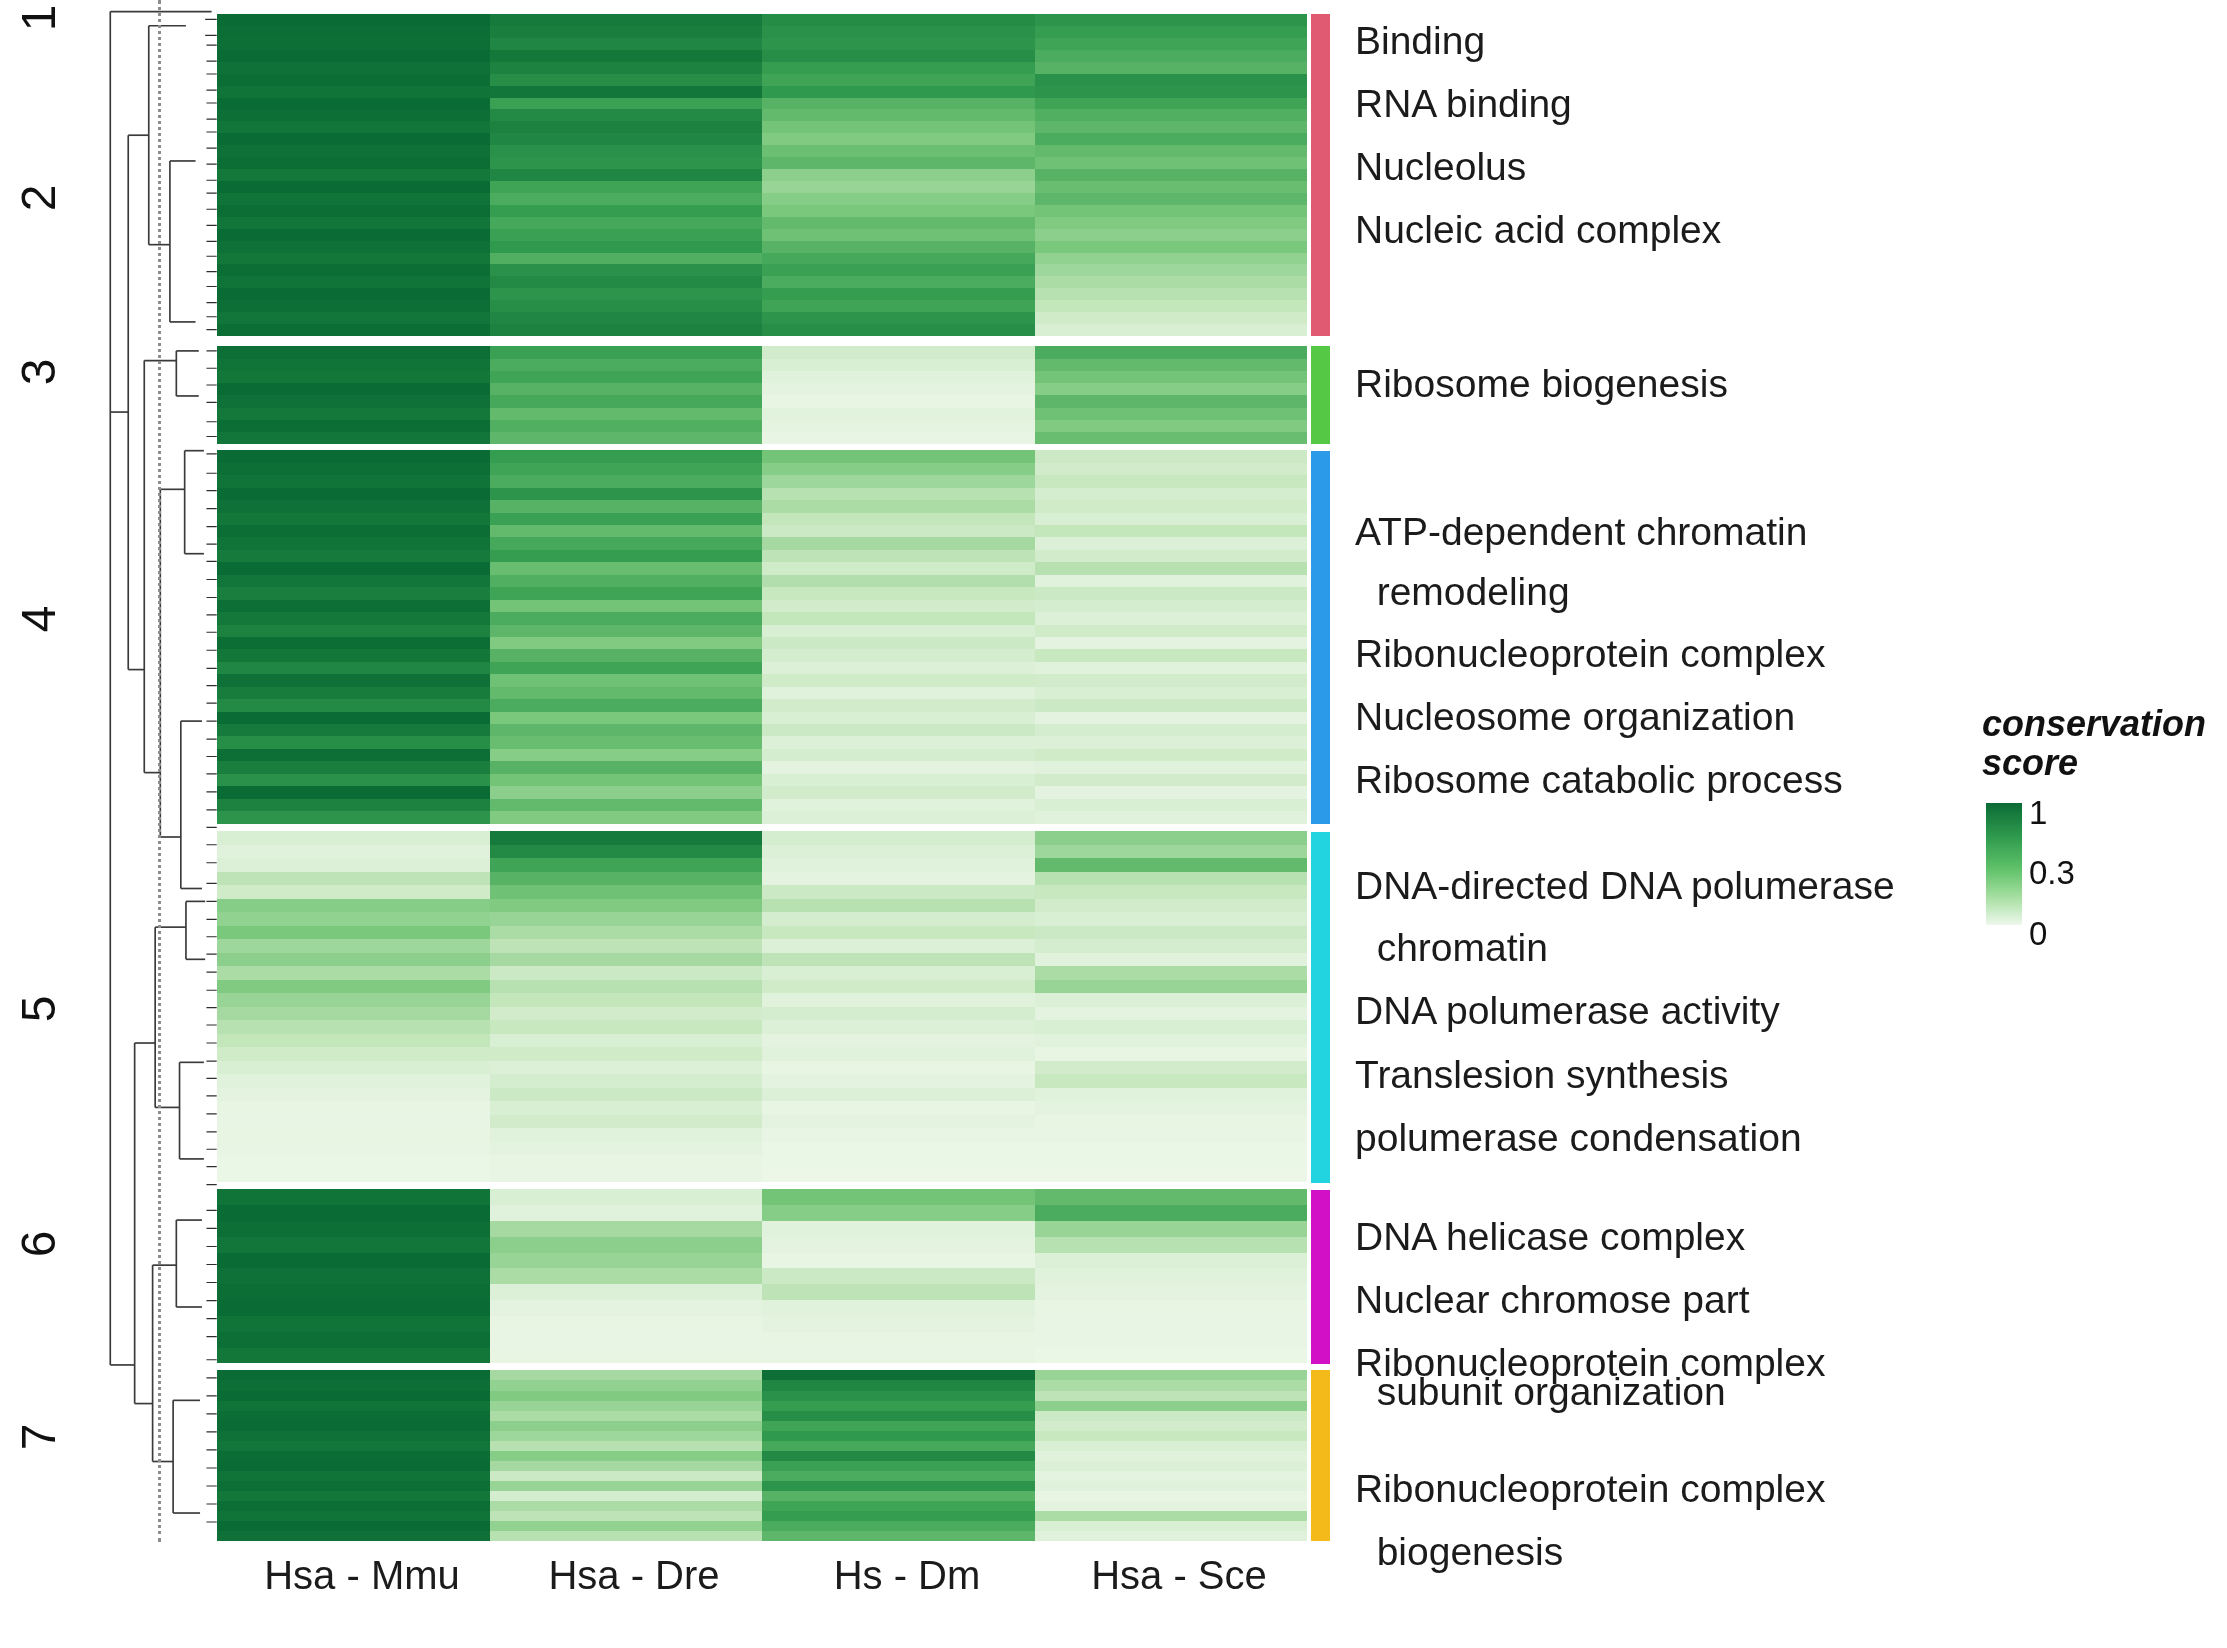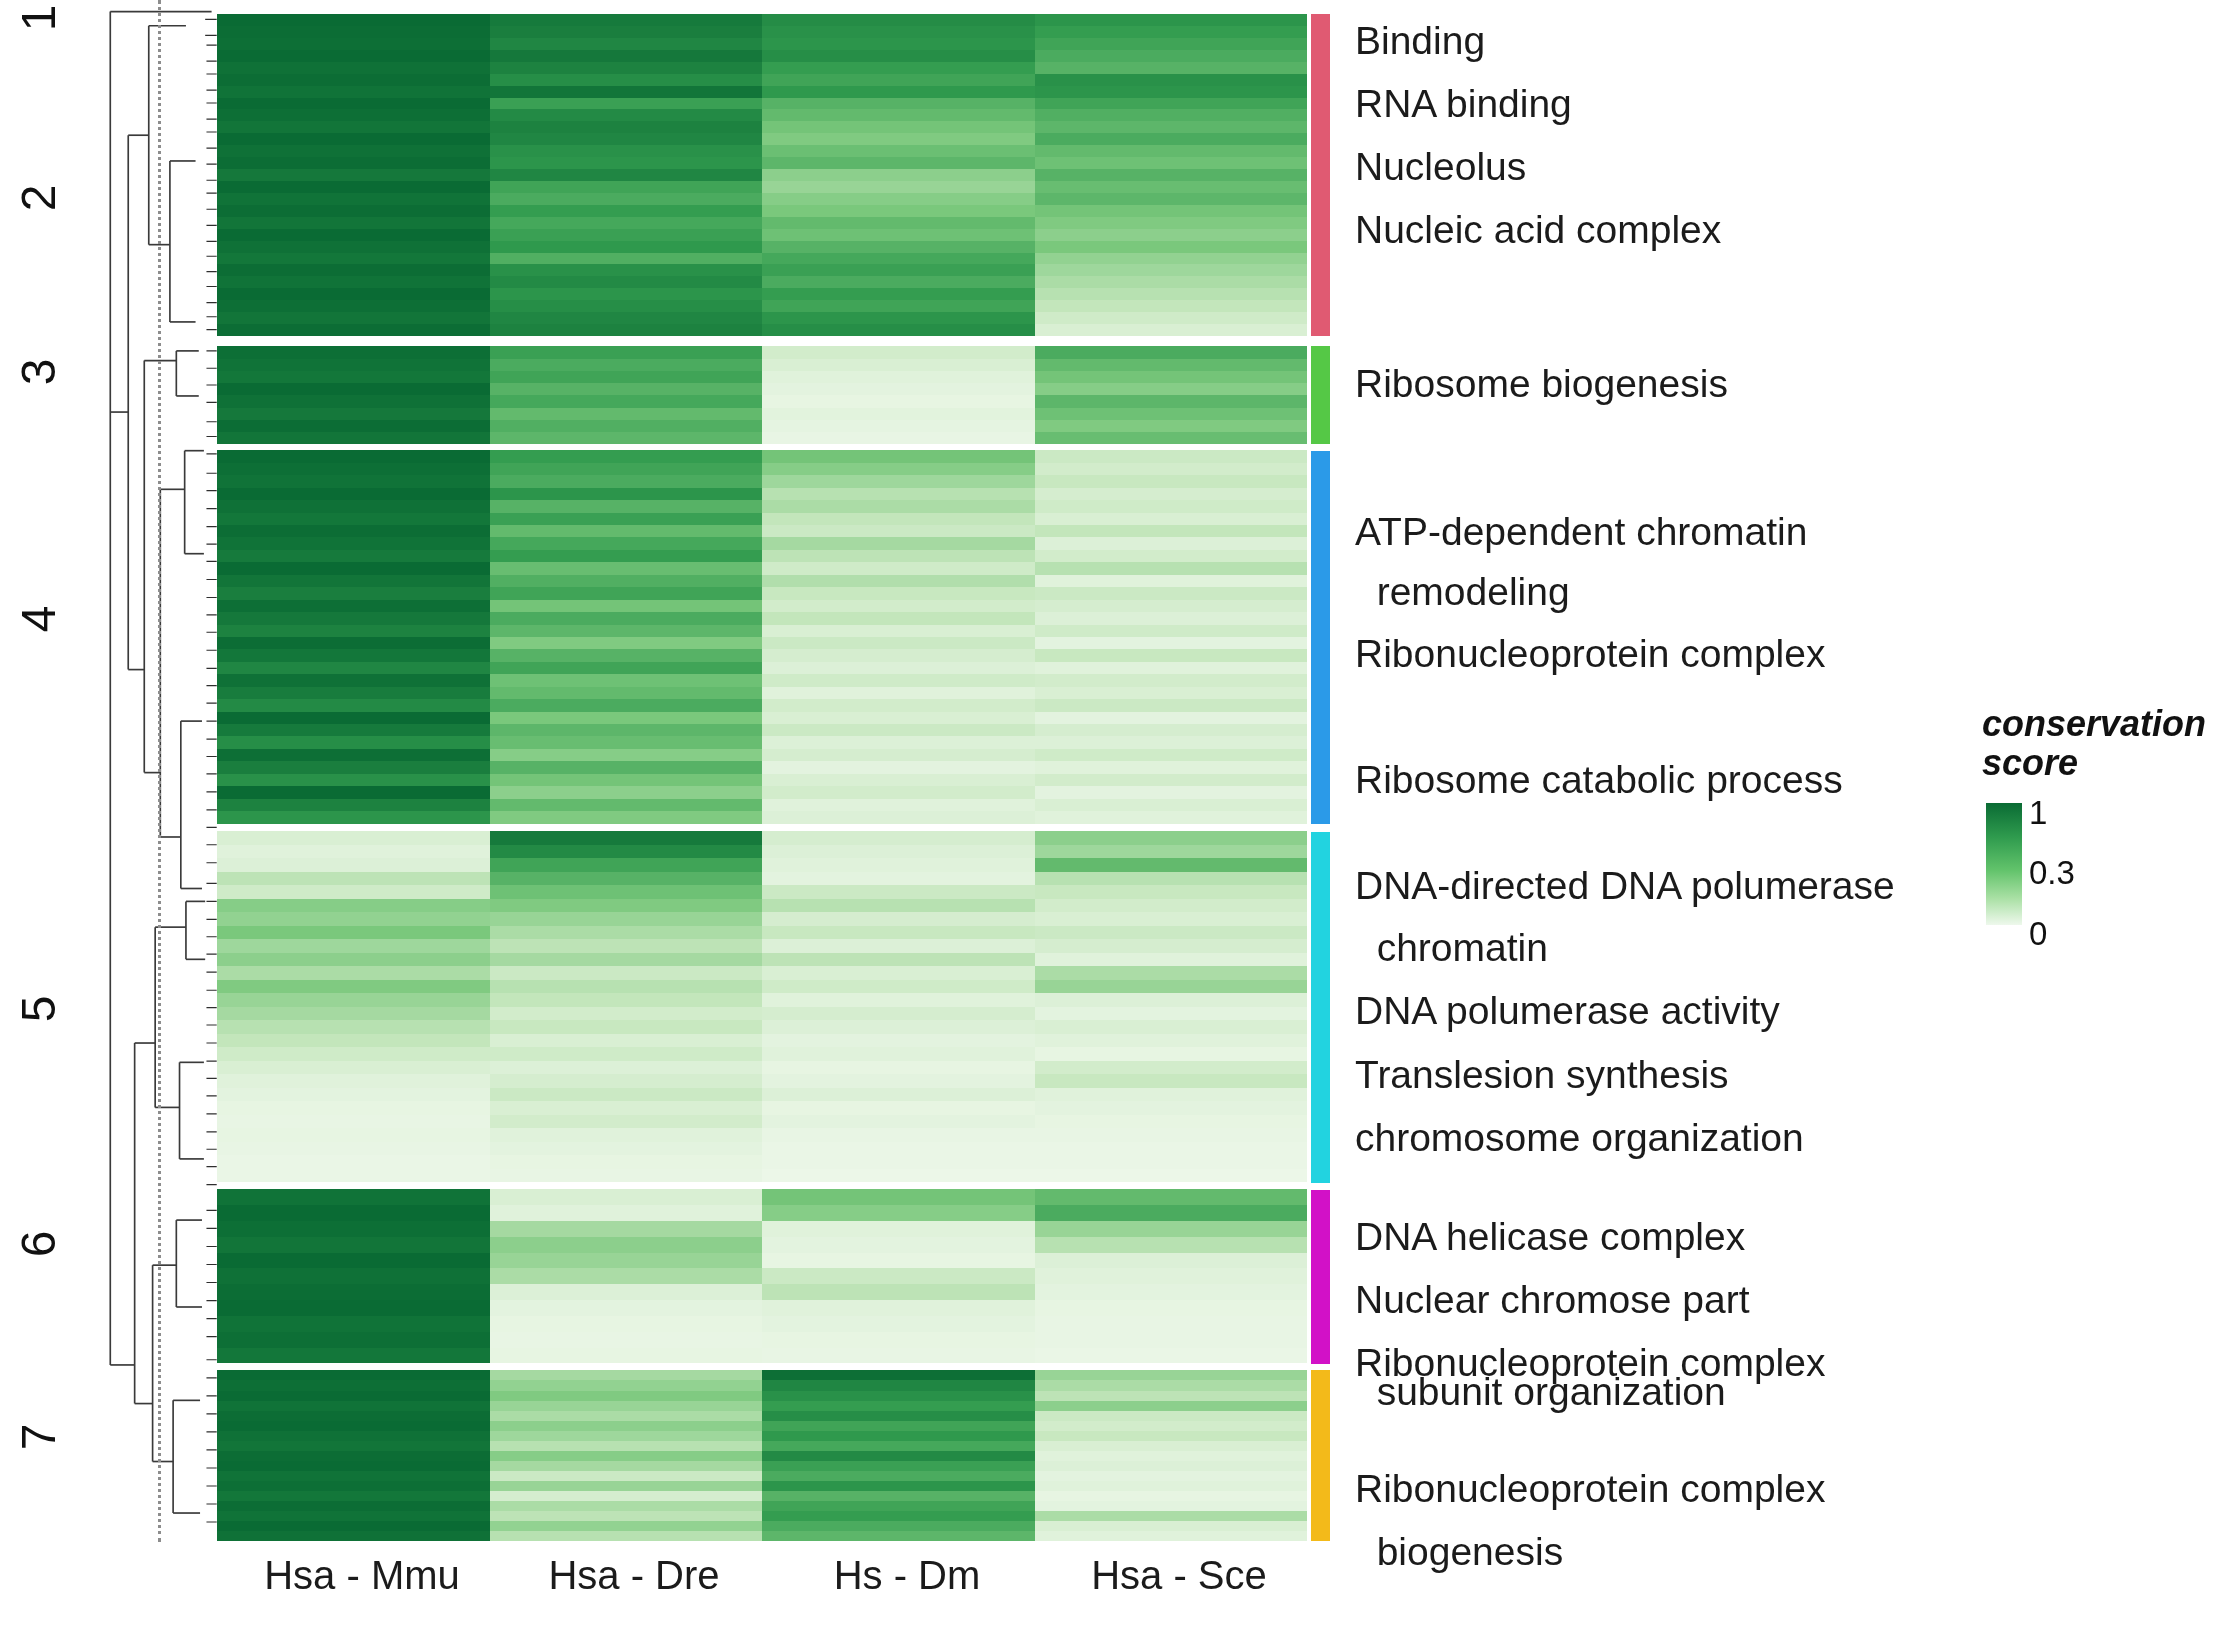--- a/index.html
+++ b/index.html
@@ -902,27 +902,28 @@
   <div class="term" style="top:20.6px;">Binding</div>
   <div class="term" style="top:84px;">RNA binding</div>
   <div class="term" style="top:147px;">Nucleolus</div>
   <div class="term" style="top:210px;">Nucleic acid complex</div>
 
   <div class="term" style="top:364px;">Ribosome biogenesis</div>
 
   <div class="term" style="top:512px;">ATP-dependent chromatin</div>
   <div class="term" style="top:572px;">  remodeling</div>
   <div class="term" style="top:634px;">Ribonucleoprotein complex</div>
+  <div class="term" style="top:697px;">Nucleosome organization</div>
   <div class="term" style="top:760px;">Ribosome catabolic process</div>
 
   <div class="term" style="top:866px;">DNA-directed DNA polumerase</div>
   <div class="term" style="top:928px;">  chromatin</div>
   <div class="term" style="top:991px;">DNA polumerase activity</div>
   <div class="term" style="top:1055px;">Translesion synthesis</div>
-  <div class="term" style="top:1118px;">chromosome organization</div>
+  <div class="term" style="top:1118px;">polumerase condensation</div>
 
   <div class="term" style="top:1217px;">DNA helicase complex</div>
   <div class="term" style="top:1280px;">Nuclear chromose part</div>
 
   <div class="term" style="top:1343px;">Ribonucleoprotein complex</div>
   <div class="term" style="top:1372px;">  subunit organization</div>
   <div class="term" style="top:1469px;">Ribonucleoprotein complex</div>
   <div class="term" style="top:1532px;">  biogenesis</div>
 
   <div class="xlab" style="left:217px;">Hsa - Mmu</div>

